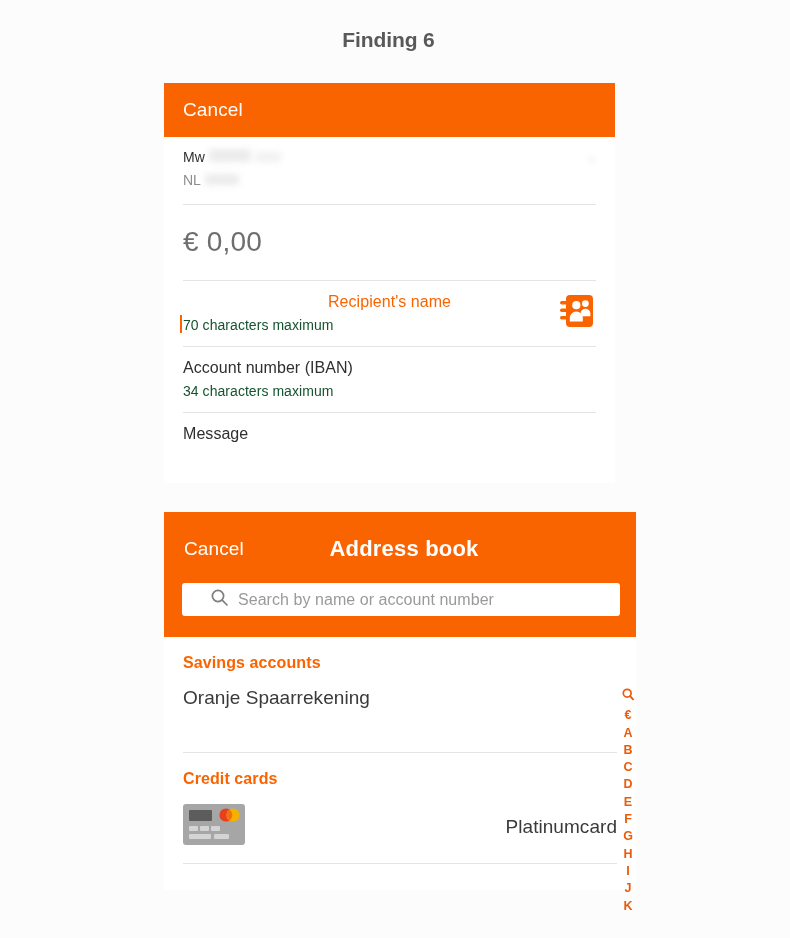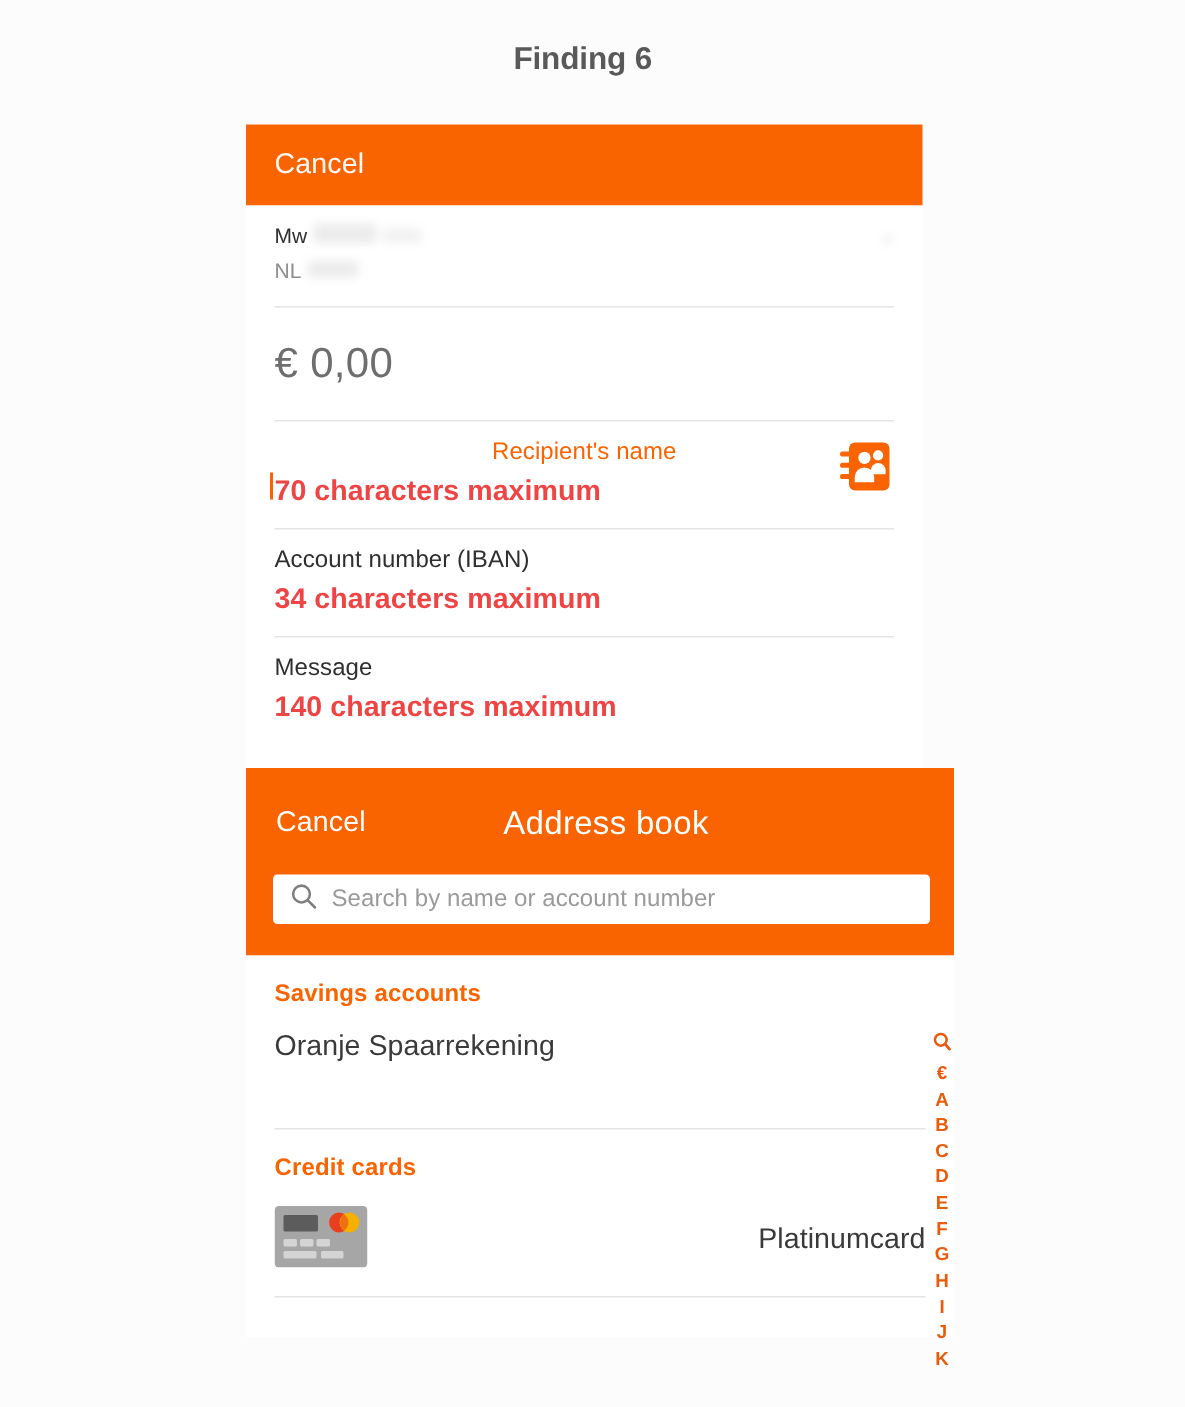--- a/index.html
+++ b/index.html
@@ -142,26 +142,25 @@
   .field-label {
     font-size: 16px;
     color: #2f2f2f;
     letter-spacing: 0.05px;
   }
   .field-label.active {
     color: #fa6400;
     text-align: center;
   }
   .field-hint {
-    font-size: 19px;
-    color: #ef4444;
+    font-size: 14px;
+    color: #14532d;
     margin-top: 6px;
     position: relative;
     letter-spacing: 0.05px;
-    font-weight: bold;
   }
   .caret {
     position: absolute;
     left: -3px;
     top: -2px;
     width: 2px;
     height: 18px;
     background: #fa6400;
   }
 
@@ -202,33 +201,34 @@
 
   .bar-title-ab {
     position: absolute;
     left: 0; top: 24px;
     width: 472px;
     text-align: center;
     color: #ffffff;
     font-size: 22px;
     letter-spacing: 0.2px;
     padding-left: 8px;
+    font-weight: bold;
   }
 
   .search-wrap {
     position: absolute;
     left: 18px;
     top: 71px;
     width: 438px;
     height: 33px;
     background: #ffffff;
     border-radius: 3px;
     display: flex;
     align-items: center;
-    padding-left: 11px;
+    padding-left: 28px;
   }
   .search-icon { flex: 0 0 auto; display: block; }
   .search-placeholder {
     font-size: 16px;
     color: #9a9a9a;
     margin-left: 9px;
     letter-spacing: 0.05px;
   }
 
   .ab-body { background: #fff; position: relative; }
@@ -347,21 +347,20 @@
     <div class="divider"></div>
 
     <div class="field">
       <div class="field-label">Account number (IBAN)</div>
       <div class="field-hint">34 characters maximum</div>
     </div>
     <div class="divider"></div>
 
     <div class="field field-last">
       <div class="field-label">Message</div>
-      <div class="field-hint">140 characters maximum</div>
     </div>
   </div>
 
   <div class="panel-addressbook">
 
     <div class="bar-addressbook">
       <span class="bar-cancel2">Cancel</span>
       <span class="bar-title-ab">Address book</span>
 
       <div class="search-wrap">

